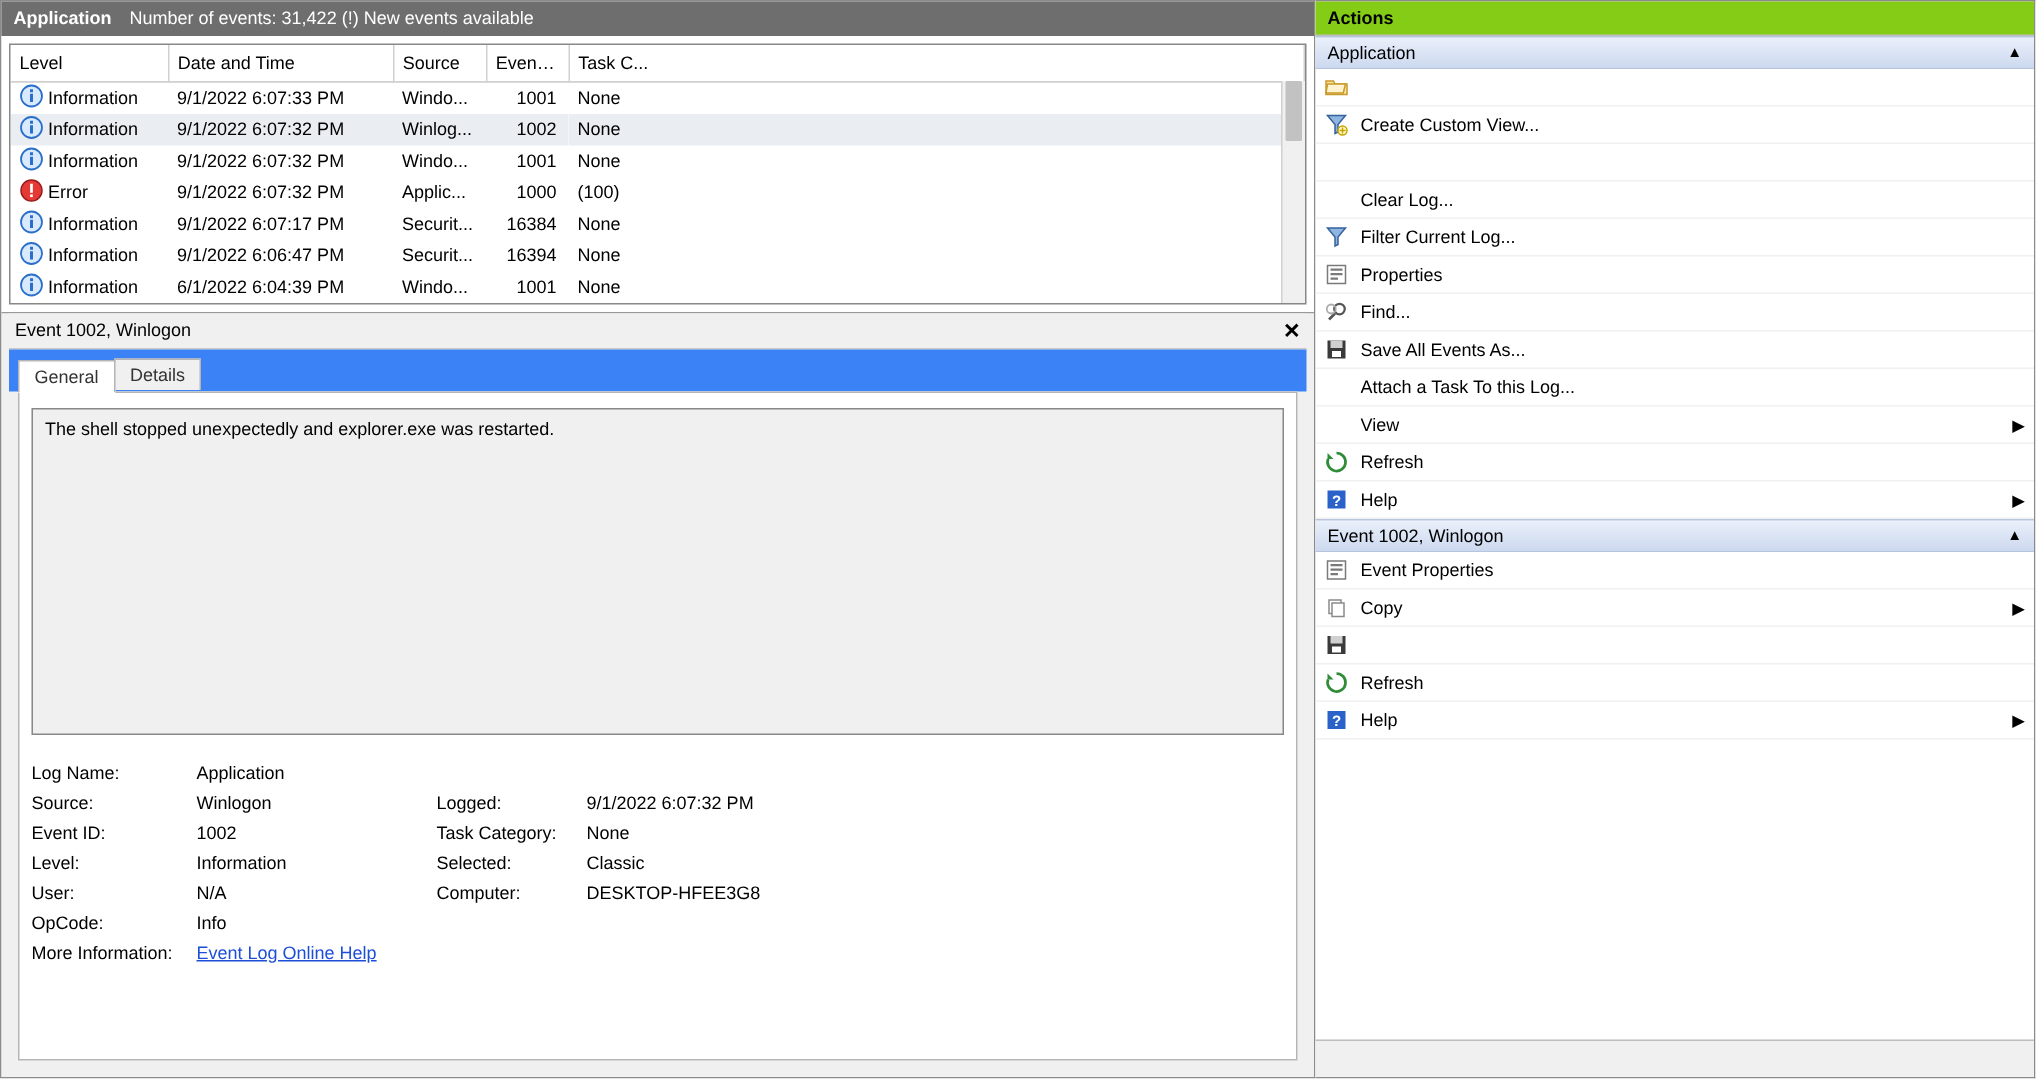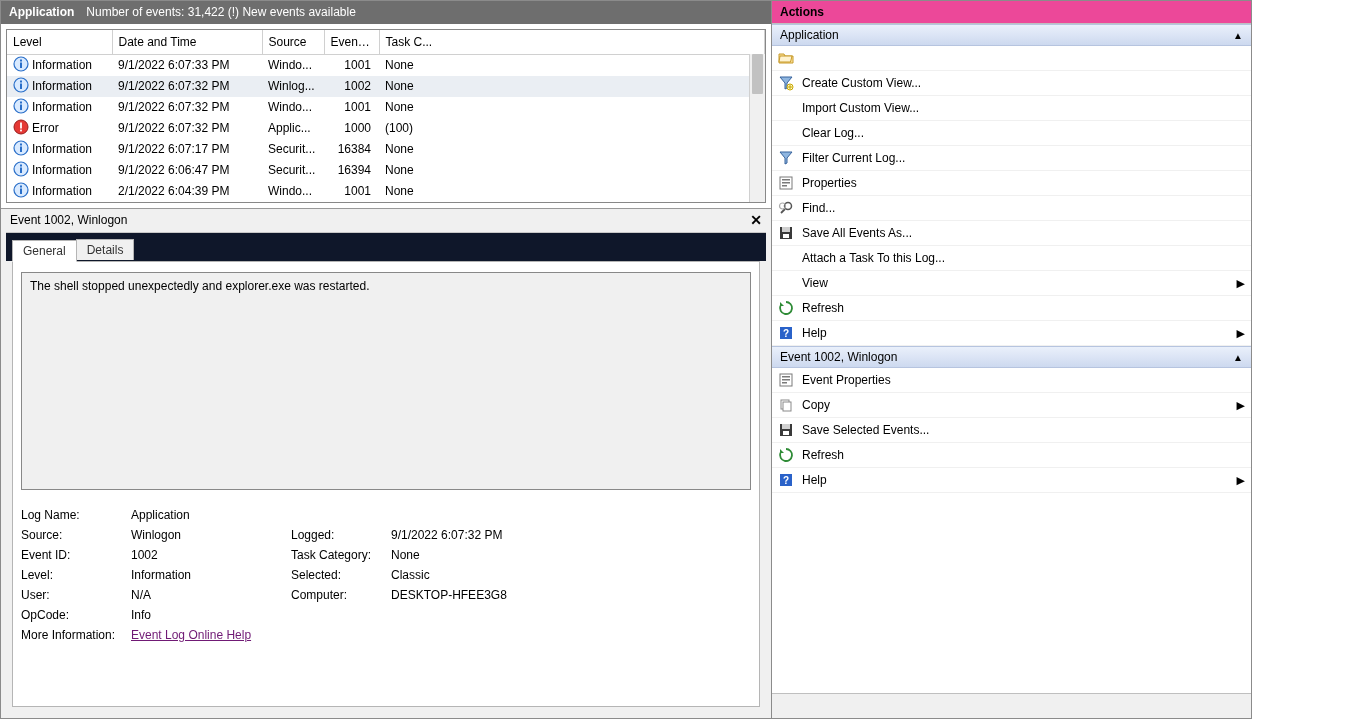--- a/index.html
+++ b/index.html
@@ -1,48 +1,48 @@
 <!DOCTYPE html>
 <html><head>
 <meta charset="utf-8">
 <style>
   html,body{margin:0;padding:0;height:100%;font-family:"Segoe UI",Tahoma,sans-serif;font-size:12px;color:#000;background:#fff;}
   *{box-sizing:border-box;}
-  .root{display:flex;width:1252px;height:719px;border:0;}
+  .root{display:flex;width:1357px;height:719px;border:0;}
   
   .left{flex:1;display:flex;flex-direction:column;border:1px solid #8b8b8b;}
   .left-header{background:#6e6e6e;color:#fff;font-size:12px;height:23px;line-height:23px;padding:0 8px;display:flex;align-items:center;}
   .left-header .hdr-title{font-weight:bold;margin-right:12px;}
   
   .list-panel{flex:0 0 165px;display:flex;flex-direction:column;border-bottom:1px solid #999;background:#fff;padding:5px;}
   .list-wrap{flex:1;border:1px solid #888;overflow:hidden;position:relative;}
   .grid{width:100%;border-collapse:collapse;table-layout:fixed;}
   .grid thead th{text-align:left;font-weight:normal;background:#fff;border-right:1px solid #d0d0d0;border-bottom:1px solid #d0d0d0;padding:4px 6px;height:24px;color:#000;white-space:nowrap;overflow:hidden;text-overflow:ellipsis;margin-top:31px;}
   .grid tbody td{padding:1px 6px;height:19px;white-space:nowrap;overflow:hidden;text-overflow:ellipsis;}
   .grid tbody tr.selected td{background:#eaeef3;}
   .lvl-cell{display:flex;align-items:center;gap:3px;}
   .scroll-stub{position:absolute;top:24px;right:0;width:16px;bottom:0;background:#f0f0f0;border-left:1px solid #d0d0d0;}
   .scroll-thumb{position:absolute;top:0;left:2px;right:2px;height:40px;background:#c2c2c2;border-radius:1px;}
   
   .detail-panel{flex:1;display:flex;flex-direction:column;padding:0 5px 5px 5px;background:#f0f0f0;}
   .detail-header{display:flex;align-items:center;justify-content:space-between;height:24px;padding:0 4px;background:#f0f0f0;border-bottom:1px solid #c8c8c8;}
   .detail-header .title{font-size:12px;}
   .close-x{font-family:Arial;font-size:14px;font-weight:bold;cursor:default;}
-  .tab-strip{display:flex;align-items:center;padding:6px 6px 0 6px;background:#0f172a;}
+  .tab-strip{display:flex;align-items:center;padding:6px 6px 0 6px;background:#3b82f6;}
   .tab{padding:3px 10px;border:1px solid #b5b5b5;border-bottom:none;background:#f0f0f0;margin-right:-1px;font-size:12px;color:#333;cursor:default;}
   .tab.active{background:#fff;border-bottom:1px solid #fff;position:relative;top:1px;}
   .tab-body{flex:1;background:#fff;border:1px solid #b5b5b5;margin:0 6px 6px 6px;padding:10px 8px 8px 8px;display:flex;flex-direction:column;overflow:hidden;}
   .msg-box{flex:0 0 218px;border:1px solid #888;background:#f0f0f0;padding:6px 8px;font-size:12px;color:#000;}
   .props{margin-top:18px;display:grid;grid-template-columns:110px 160px 100px 1fr;row-gap:6px;column-gap:0;font-size:12px;}
   .props .lab{color:#000;}
   .props .val{color:#000;}
-  .link{color:#701a75;text-decoration:underline;cursor:pointer;}
+  .link{color:#1d4ed8;text-decoration:underline;cursor:pointer;}
   
   .right{width:480px;display:flex;flex-direction:column;border:1px solid #8b8b8b;border-left:none;background:#fff;}
-  .right-header{background:#ec4899;border-bottom:1px solid #bfbfbf;height:23px;line-height:23px;padding:0 8px;font-weight:bold;font-size:12px;}
+  .right-header{background:#84cc16;border-bottom:1px solid #bfbfbf;height:23px;line-height:23px;padding:0 8px;font-weight:bold;font-size:12px;}
   .section-head{background:linear-gradient(#eaf0fb,#cdd9ef);border-top:1px solid #b6c4df;border-bottom:1px solid #b6c4df;height:22px;display:flex;align-items:center;justify-content:space-between;padding:0 8px;font-size:12px;}
   .section-head .chev{font-size:10px;}
   .action-list{display:flex;flex-direction:column;}
   .action-item{display:flex;align-items:center;height:25px;padding:0 6px 0 6px;gap:8px;border-bottom:1px solid #f0f0f0;cursor:default;}
   .action-item .ico{width:16px;height:16px;display:flex;align-items:center;justify-content:center;flex-shrink:0;}
   .action-item .label{flex:1;white-space:nowrap;overflow:hidden;text-overflow:ellipsis;}
   .action-item .sub{color:#000;font-size:11px;}
   .spacer{flex:1;}
   .statusbar{height:25px;border-top:1px solid #bfbfbf;background:#f0f0f0;}
   
@@ -224,21 +224,21 @@
               </tr>
               <tr>
                 <td>
                   <div class="lvl-cell">
                     <span><svg class="icon16" viewBox="0 0 16 16">
                         <use href="#ic-info"></use>
                       </svg></span>
                     <span>Information</span>
                   </div>
                 </td>
-                <td>2/1/2022 6:04:39 PM</td>
+                <td>6/1/2022 6:04:39 PM</td>
                 <td>Windo...</td>
                 <td style="text-align:right;padding-right:8px">1001</td>
                 <td>None</td>
               </tr>
             </tbody>
         </table>
         <div class="scroll-stub">
           <div class="scroll-thumb"></div>
         </div>
       </div>
@@ -309,21 +309,20 @@
             <svg class="icon16" viewBox="0 0 16 16">
               <use href="#ic-filter-new"></use>
             </svg>
           </span>
           <span class="label">Create Custom View...</span>
         </div>
         <div class="action-item">
           <span class="ico">
             <span style="width:16px;height:16px;display:inline-block"></span>
           </span>
-          <span class="label">Import Custom View...</span>
         </div>
         <div class="action-item">
           <span class="ico">
             <span style="width:16px;height:16px;display:inline-block"></span>
           </span>
           <span class="label">Clear Log...</span>
         </div>
         <div class="action-item">
           <span class="ico">
             <svg class="icon16" viewBox="0 0 16 16">
@@ -409,21 +408,20 @@
           </span>
           <span class="label">Copy</span>
           <span class="sub">▶</span>
         </div>
         <div class="action-item">
           <span class="ico">
             <svg class="icon16" viewBox="0 0 16 16">
               <use href="#ic-save"></use>
             </svg>
           </span>
-          <span class="label">Save Selected Events...</span>
         </div>
         <div class="action-item">
           <span class="ico">
             <svg class="icon16" viewBox="0 0 16 16">
               <use href="#ic-refresh"></use>
             </svg>
           </span>
           <span class="label">Refresh</span>
         </div>
         <div class="action-item">

